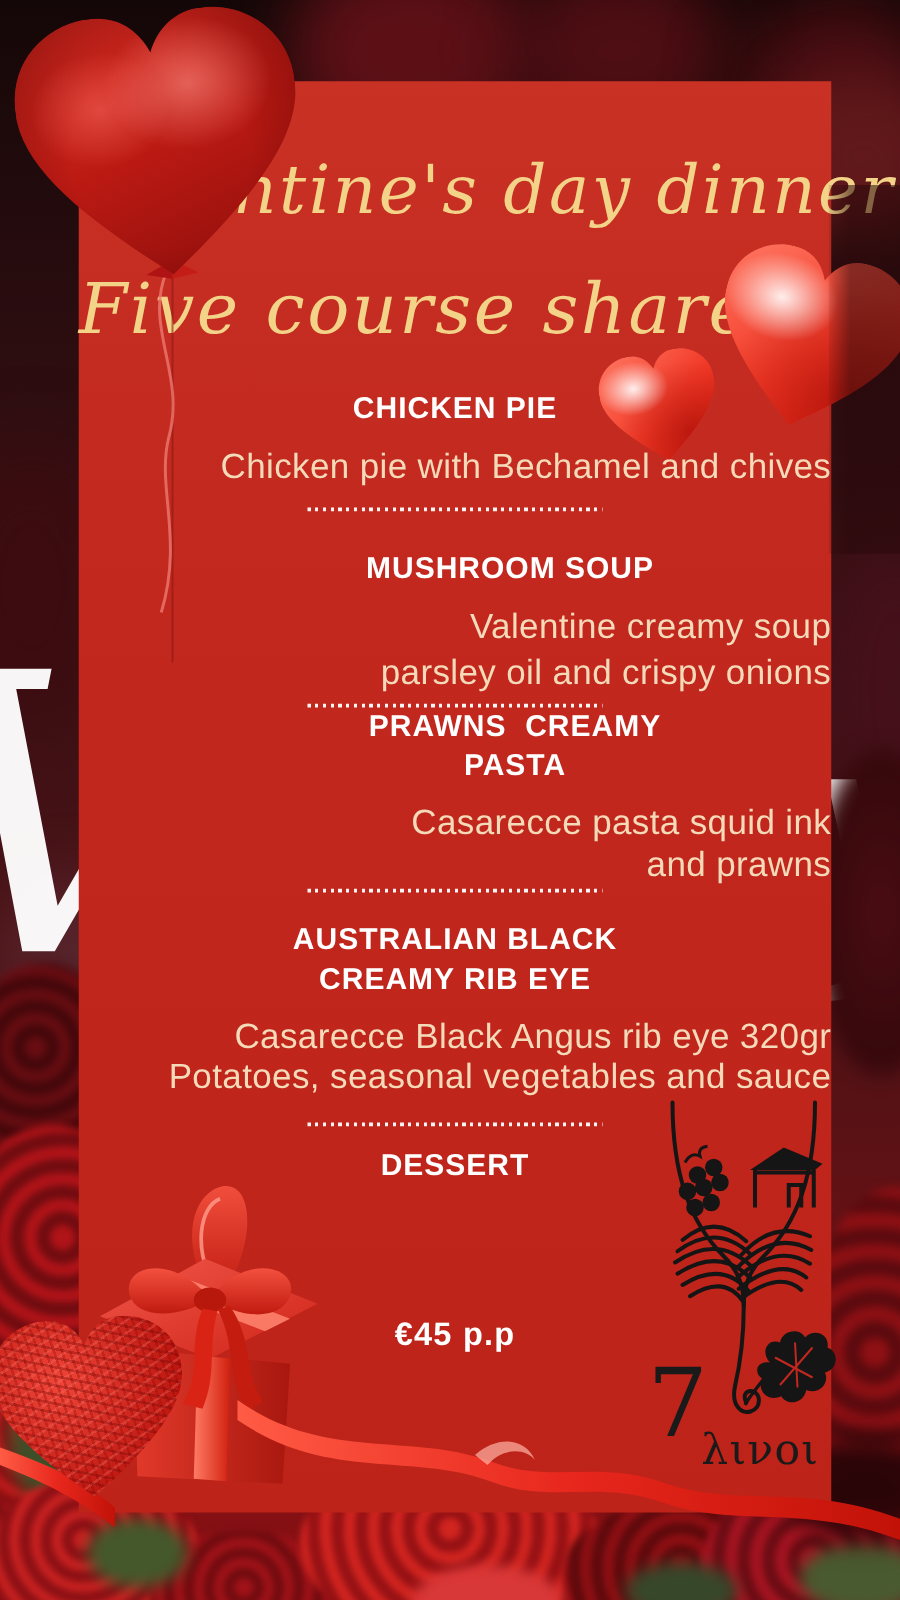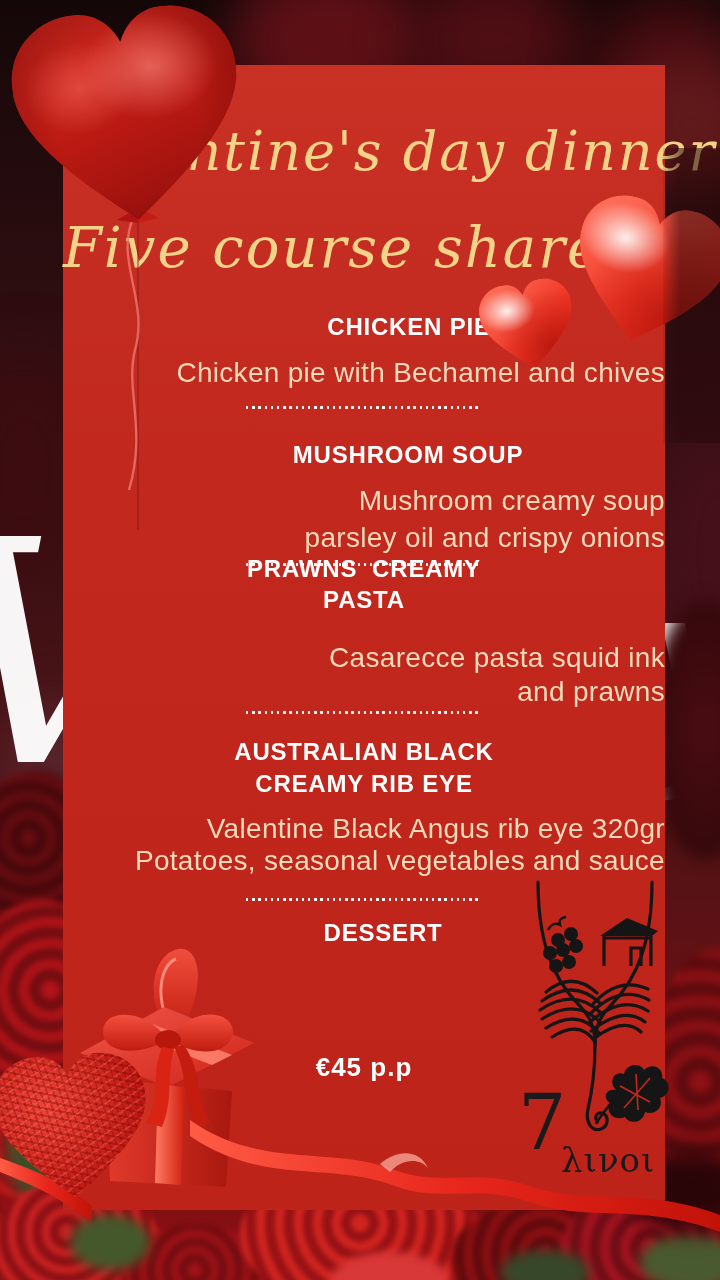--- a/index.html
+++ b/index.html
@@ -162,42 +162,42 @@
         <path d="M116,220 C108,232 100,240 96,248" stroke="#151515" stroke-width="2.6" fill="none"></path>
       </svg>
       <div class="logo-seven">7</div>
       <div class="logo-name">λινοι</div>
     </div>
 
     <div class="menu-layer">
       <div class="title" style="top:52px;font-size:54px;line-height:70px;">Valentine's day dinner</div>
       <div class="title" style="top:148px;font-size:56px;line-height:70px;">Five course share menu</div>
 
-      <div class="sec-title" style="top:246px;padding-left:45px;">CHICKEN PIE</div>
+      <div class="sec-title" style="top:246px;">CHICKEN PIE</div>
       <div class="sec-desc" style="top:290px;">Chicken pie with Bechamel and chives</div>
       <div class="divider" style="top:341px;"></div>
 
       <div class="sec-title" style="top:374px;margin-left:44px;">MUSHROOM SOUP</div>
-      <div class="sec-desc" style="top:417px;line-height:37px;">Mushroom creamy soup
+      <div class="sec-desc" style="top:417px;line-height:37px;">Valentine creamy soup
 parsley oil and crispy onions</div>
       <div class="divider" style="top:498px;"></div>
 
-      <div class="sec-title" style="top:488px;line-height:31px;">PRAWNS  CREAMY
+      <div class="sec-title" style="top:501px;line-height:31px;padding-left:48px;">PRAWNS  CREAMY
 PASTA</div>
       <div class="sec-desc" style="top:576px;line-height:34px;">Casarecce pasta squid ink
 and prawns</div>
       <div class="divider" style="top:646px;"></div>
 
       <div class="sec-title" style="top:671px;line-height:32px;">AUSTRALIAN BLACK
 CREAMY RIB EYE</div>
-      <div class="sec-desc" style="top:748px;line-height:32px;">Valentine Black Angus rib eye 320gr
+      <div class="sec-desc" style="top:748px;line-height:32px;">Casarecce Black Angus rib eye 320gr
 Potatoes, seasonal vegetables and sauce</div>
       <div class="divider" style="top:833px;"></div>
 
-      <div class="sec-title" style="top:852px;margin-left:19px;">DESSERT</div>
+      <div class="sec-title" style="top:852px;">DESSERT</div>
 
       <div class="price" style="top:987px;">€45 p.p</div>
     </div>
   </div>
 
   <div class="heart glossy" style="left:573px;top:202px;z-index:35;transform:rotate(14deg);"></div>
   <div class="heart glossy" style="left:453px;top:255px;z-index:35;transform:scale(.62) rotate(-10deg);"></div>
   <div class="edge-shade"></div>
 
   <svg width="90" height="340" viewBox="0 0 90 340" style="position:absolute;left:105px;top:200px;z-index:44;">

